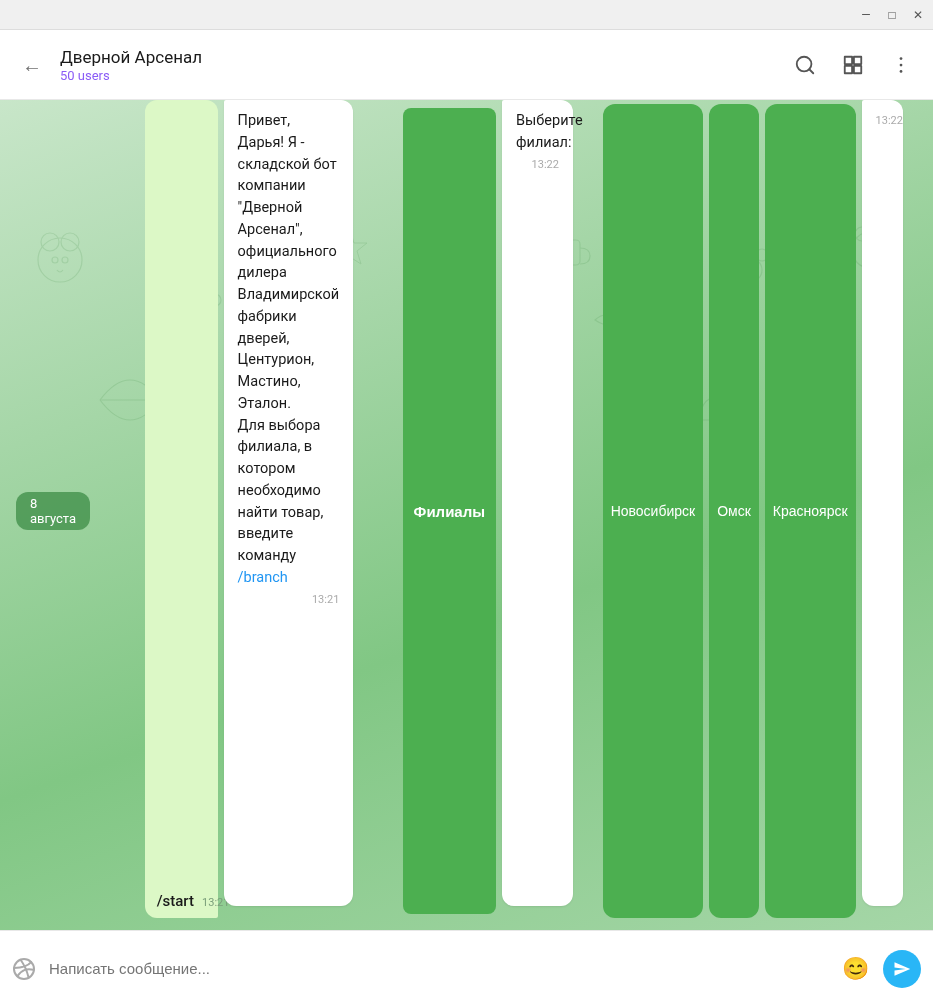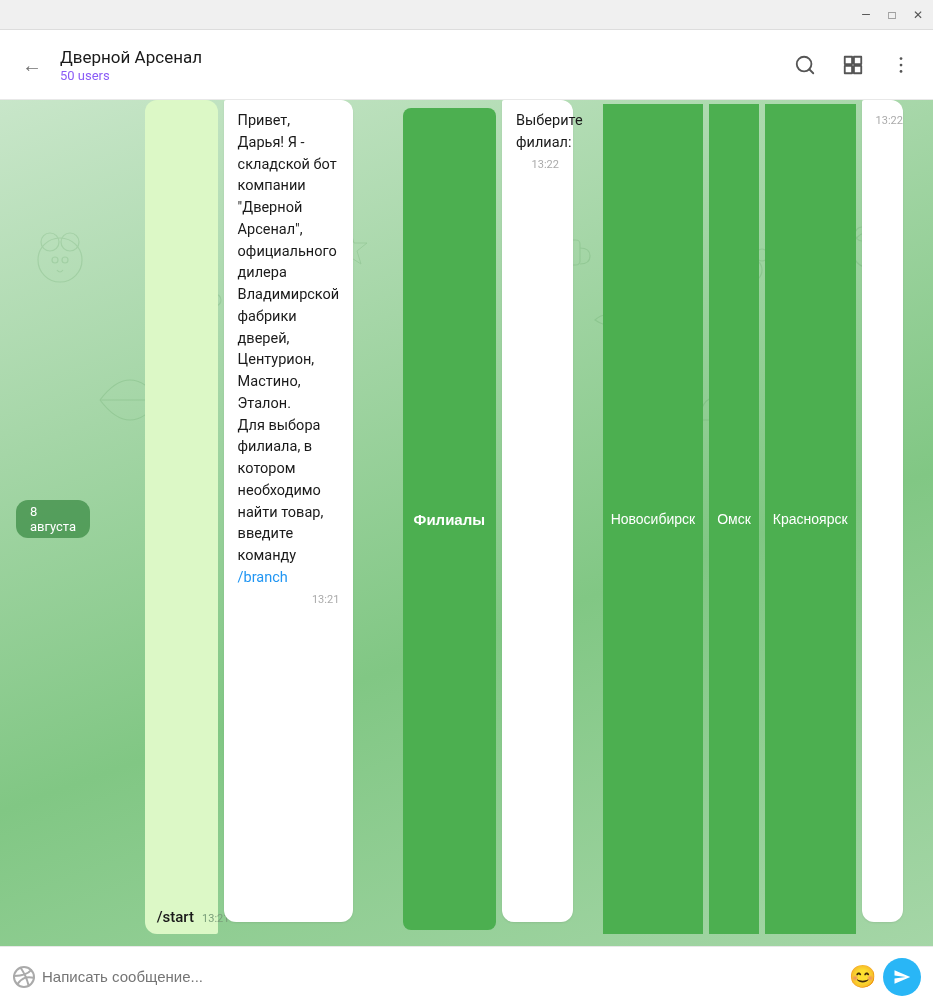--- a/index.html
+++ b/index.html
@@ -192,21 +192,21 @@
     .keyboard-row {
       display: flex;
       gap: 6px;
       margin: 4px 0;
     }
     .keyboard-btn {
       flex: 1;
       background: #4caf50;
       color: #fff;
       border: none;
-      border-radius: 0;
+      border-radius: 12px;
       padding: 10px 8px;
       font-size: 14px;
       font-weight: 500;
       cursor: pointer;
       text-align: center;
     }
     .keyboard-btn-full {
       width: 100%;
       background: #4caf50;
       color: #fff;
@@ -215,27 +215,27 @@
       padding: 11px;
       font-size: 15px;
       font-weight: 700;
       cursor: pointer;
       text-align: center;
       margin: 4px 0;
     }
 
     
     .input-bar {
-      height: 60px;
+      height: 76px;
       background: #fff;
       border-top: 1px solid #e8e8e8;
       display: flex;
       align-items: center;
       padding: 0 12px;
-      gap: 6px;
+      gap: 13px;
       position: relative;
       z-index: 3;
     }
     .attach-btn {
       color: #aaa;
       font-size: 22px;
       cursor: pointer;
       display: flex;
       align-items: center;
       justify-content: center;

